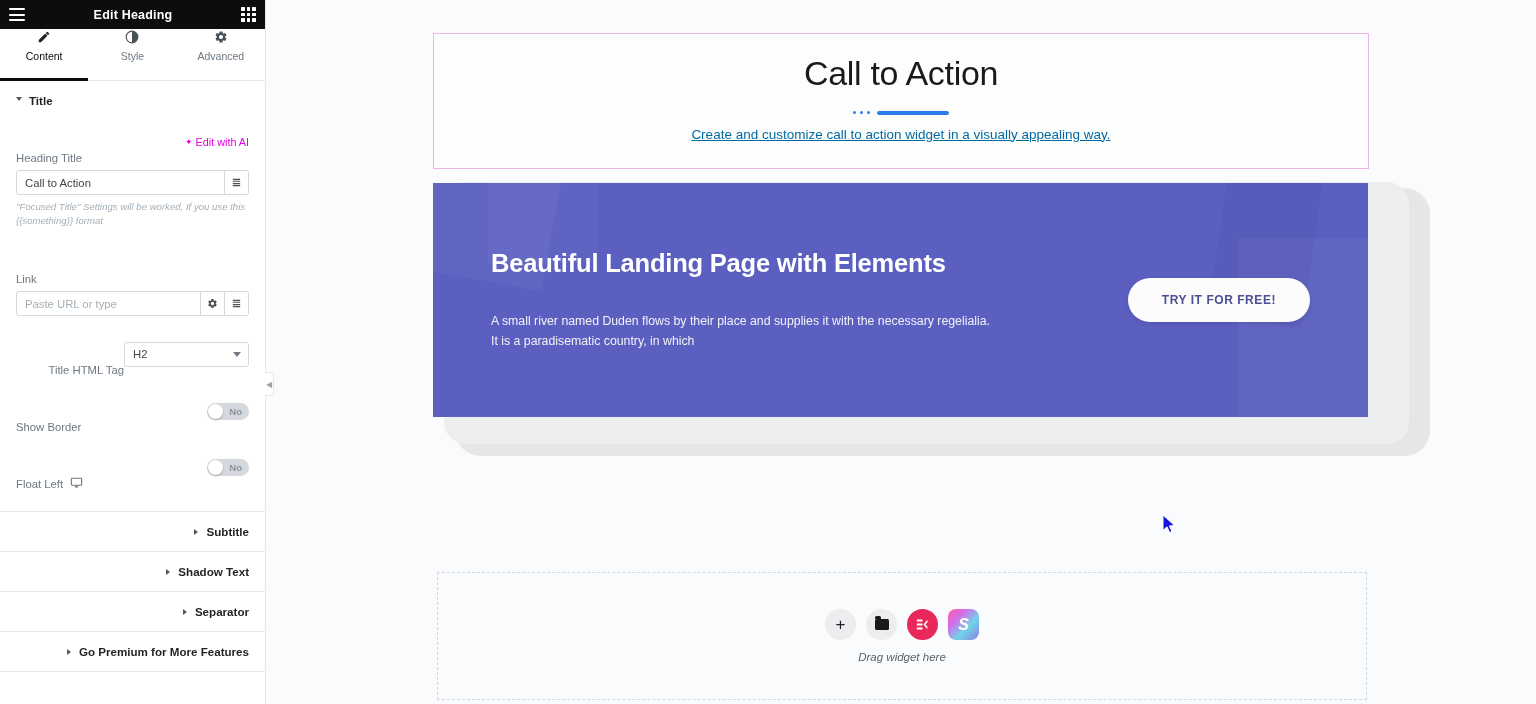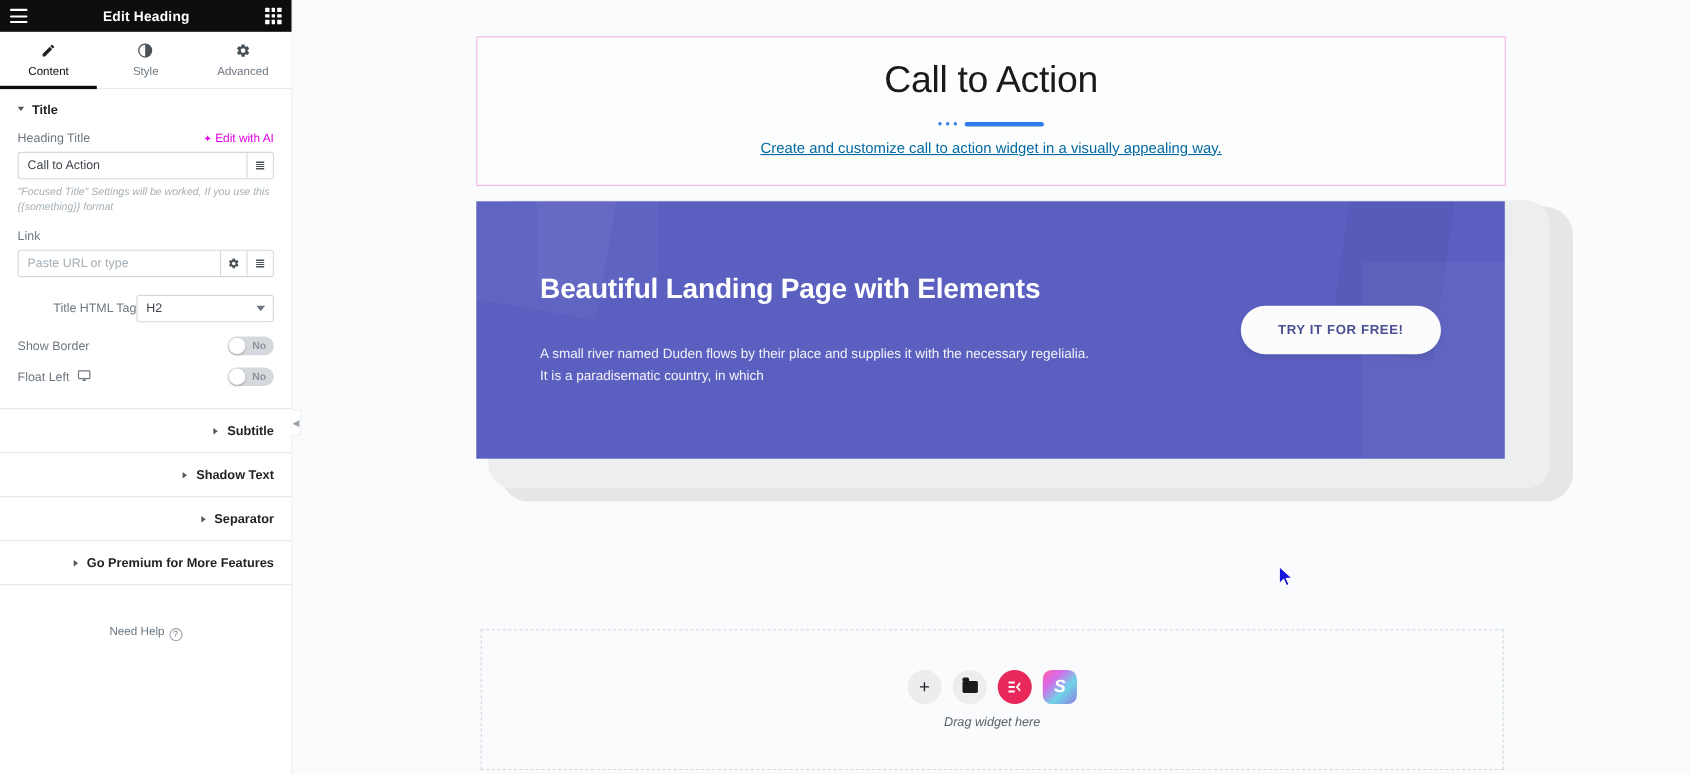--- a/index.html
+++ b/index.html
@@ -25,40 +25,40 @@
     display: flex; align-items: center; justify-content: space-between;
     padding: 0 9px; flex: 0 0 29px;
   }
   .ph-title { font-size: 12.5px; font-weight: bold; letter-spacing: .2px; }
   .ico-hamburger { width: 16px; height: 13px; display:flex; flex-direction:column; justify-content:space-between; cursor:pointer;}
   .ico-hamburger i { display:block; height:2px; background:#fff; border-radius:1px;}
   .ico-grid { width: 15px; height: 15px; display: grid; grid-template-columns: repeat(3,1fr); grid-template-rows: repeat(3,1fr); gap: 2px; cursor:pointer;}
   .ico-grid i { background: #fff; border-radius: .5px; }
 
   .tabs { display: flex; height: 52px; border-bottom: 1px solid #e6e9ec; flex: 0 0 52px; background:#fff;}
-  .tab { flex: 1; display:flex; flex-direction:column; align-items:center; justify-content:center; gap:6px; cursor:pointer; position:relative; }
+  .tab { flex: 1; display:flex; flex-direction:column; align-items:center; gap:6px; cursor:pointer; position:relative; }
   .tab-ico { height: 15px; display:flex; align-items:center; justify-content:center; color:#495157; }
   .tab-label { font-size: 10.5px; color: #6d7882; }
   .tab.active .tab-label { color: #0c0d0e; }
   .tab.active::after { content:""; position:absolute; bottom:-1px; left:0; right:0; height:3px; background:#0c0d0e; }
 
   .scroll-area { flex: 1; overflow: hidden; }
 
   .section-head {
     display:flex; align-items:center; gap:7px;
     padding: 13px 16px; font-size: 11.6px; font-weight: bold; color:#1f2124;
     cursor:pointer; background:#fff;
   }
   .caret { width:0; height:0; border-left:4px solid #54595f; border-top:3.5px solid transparent; border-bottom:3.5px solid transparent; }
   .caret.open { border-left:3.5px solid transparent; border-right:3.5px solid transparent; border-top:4px solid #54595f; border-left-color:transparent; }
 
   .controls { padding: 0 16px 16px; }
   .ctrl-row { margin-bottom: 11px; }
   .ctrl-label-row { display:flex; align-items:center; justify-content:space-between; margin-bottom:6px; }
-  .ctrl-label { font-size: 11.3px; color:#6d7882; display:flex; align-items:center; gap:7px;}
+  .ctrl-label { font-size: 11.3px; color:#6d7882; display:flex; align-items:center; gap:7px;margin-top:32px;}
   .ai-link { font-size: 10.8px; color:#e000e0; display:flex; align-items:center; gap:3px; cursor:pointer; font-weight:500;}
   .ai-spark { font-size: 9px; color:#e000e0; }
 
   .input-wrap { display:flex; align-items:stretch; border:1px solid #d5d8dc; border-radius:3px; background:#fff; height:25px; overflow:hidden;}
   .input-wrap input {
     flex:1; border:none; outline:none; padding: 0 8px; font-size:11.3px; color:#3f444b;
     font-family:"Liberation Sans", sans-serif; background:transparent; min-width:0;
   }
   .input-wrap input::placeholder { color:#a4afb7; }
   .inp-btn { width:24px; border-left:1px solid #d5d8dc; display:flex; align-items:center; justify-content:center; background:#fff; cursor:pointer; color:#495157; flex:0 0 24px;}

